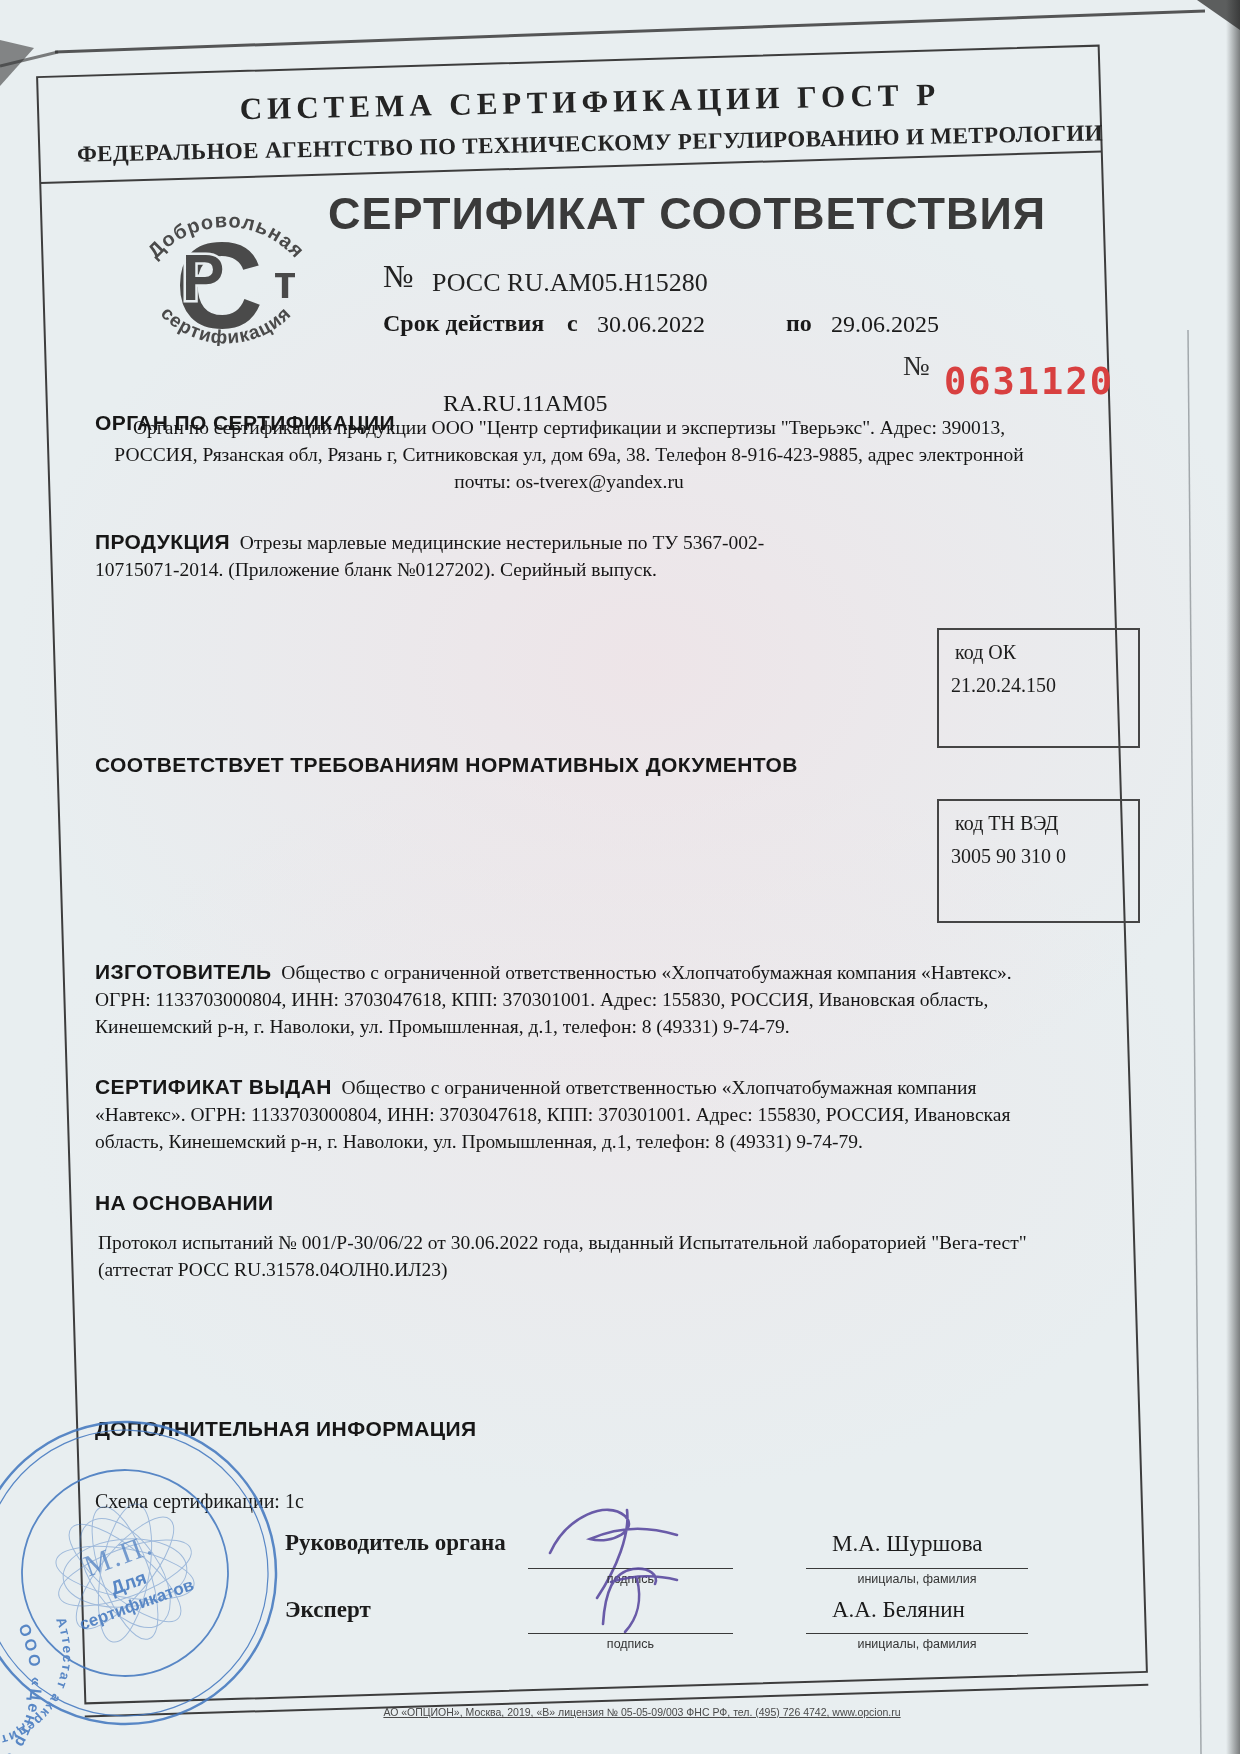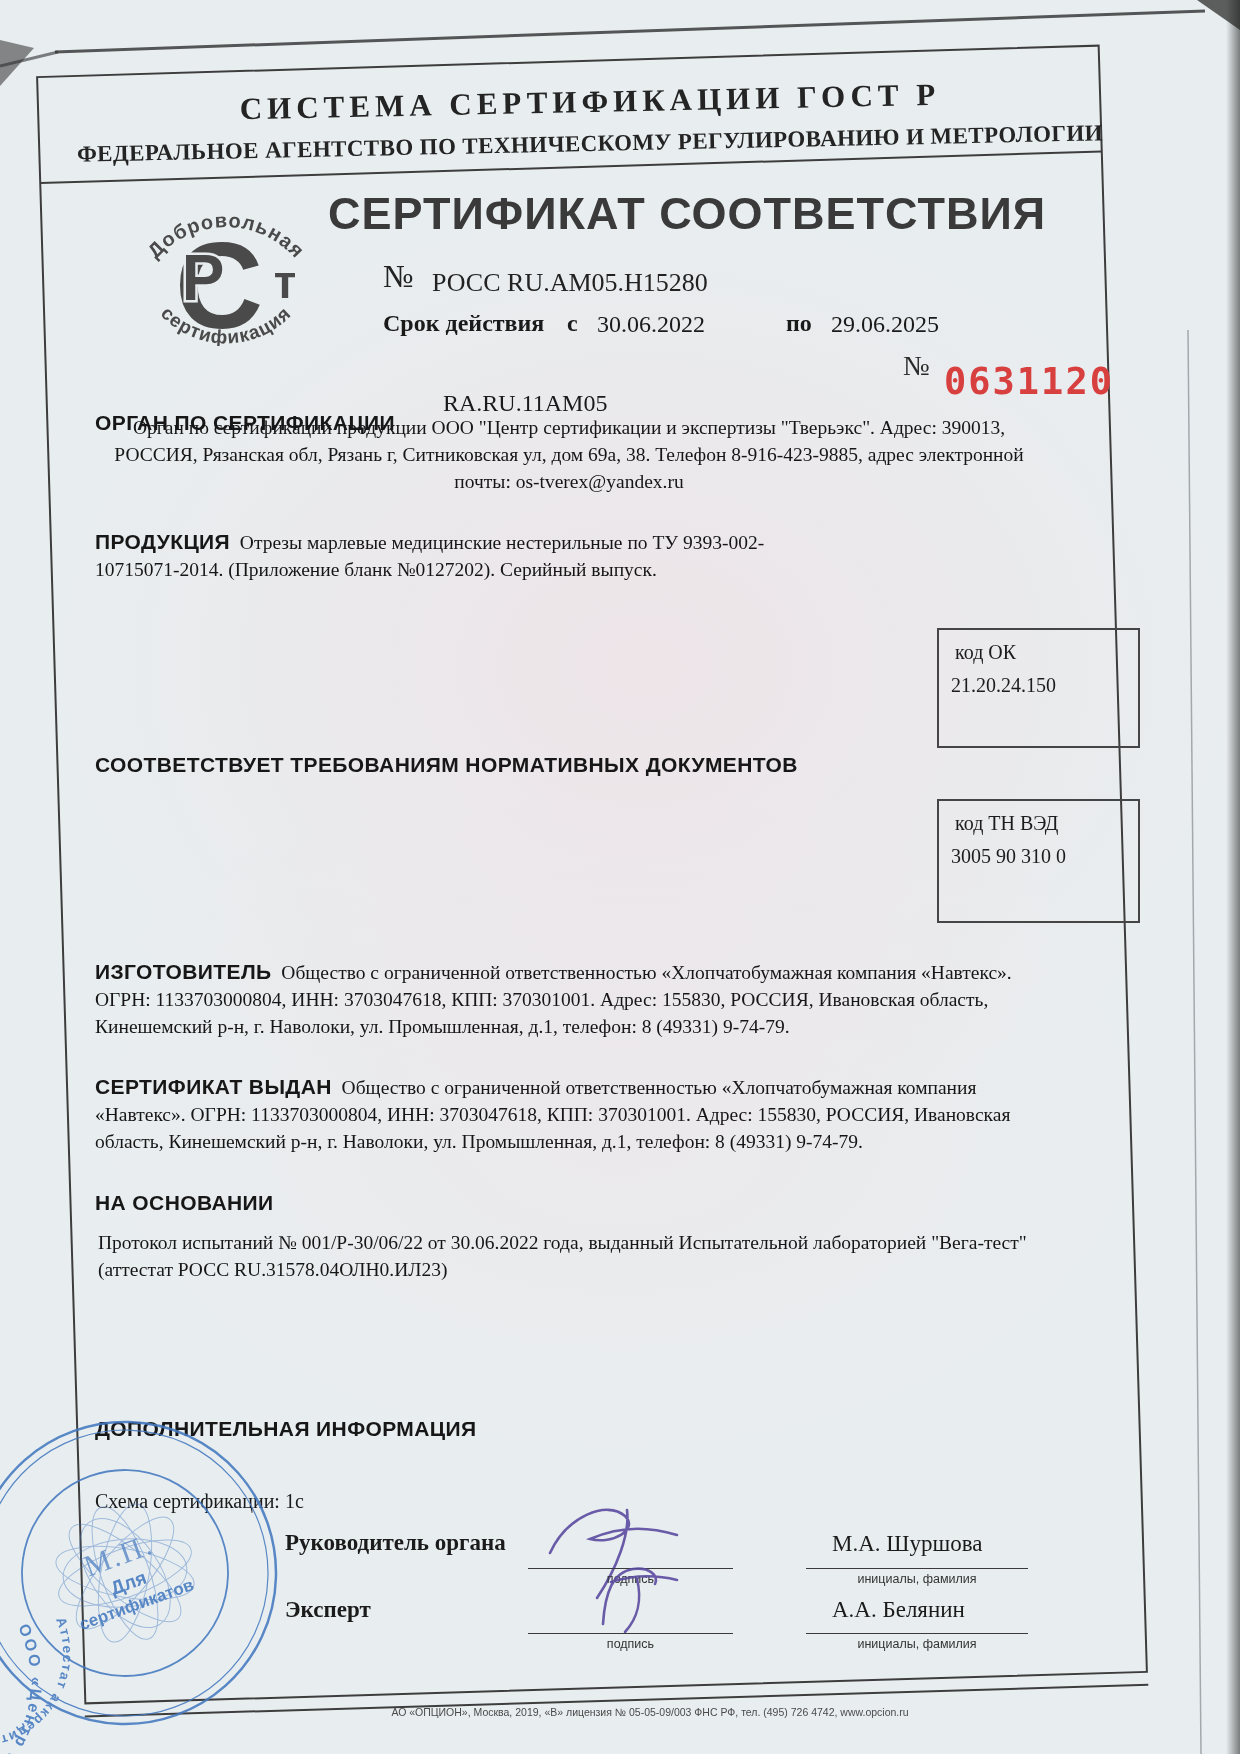--- a/index.html
+++ b/index.html
@@ -72,22 +72,22 @@
   .r1-nline{left:806px;top:1568px;width:222px;}
   .r1-ncap{left:806px;top:1572px;width:222px;}
   .r2-role{left:285px;top:1597px;}
   .r2-line{left:528px;top:1633px;width:205px;}
   .r2-cap{left:528px;top:1637px;width:205px;}
   .r2-name{left:832px;top:1597px;}
   .r2-nline{left:806px;top:1633px;width:222px;}
   .r2-ncap{left:806px;top:1637px;width:222px;}
   
   .disclaimer{left:228px;top:1646px;font-size:28px;letter-spacing:2.5px;color:#1f1f1f;}
-  .imprint{left:320px;top:1706px;width:660px;text-align:center;
-    font-family:"Liberation Sans",sans-serif;font-size:10.5px;color:#4a4a4a;}
+  .imprint{left:312px;top:1706px;width:660px;text-align:center;
+    font-family:"Liberation Sans",sans-serif;font-size:10.5px;color:#4a4a4a;text-decoration:underline;}
   svg text{user-select:none;}
 </style>
 </head>
 <body>
 
 <div class="page">
 
   <svg class="abs" style="left:0;top:0;" width="1240" height="1754" viewBox="0 0 1240 1754">
     <line x1="55" y1="52" x2="1205" y2="11" stroke="#303030" stroke-width="3" opacity="0.8"></line>
     <line x1="0" y1="66" x2="58" y2="52" stroke="#303030" stroke-width="3" opacity="0.6"></line>
@@ -128,21 +128,21 @@
   <div class="abs v-from">30.06.2022</div>
   <div class="abs v-to-label">по</div>
   <div class="abs v-to">29.06.2025</div>
   <div class="abs blank-no-sign">№</div>
   <div class="abs blank-number">0631120</div>
 
   <div class="abs h sec-org-h">ОРГАН ПО СЕРТИФИКАЦИИ</div>
   <div class="abs sec-org-code">RA.RU.11AM05</div>
   <div class="abs body-txt sec-org-txt">Орган по сертификации продукции ООО "Центр сертификации и экспертизы "Тверьэкс". Адрес: 390013, РОССИЯ, Рязанская обл, Рязань г, Ситниковская ул, дом 69а, 38. Телефон 8-916-423-9885, адрес электронной почты: os-tverex@yandex.ru</div>
 
-  <p class="abs sec-prod body-txt" style="margin:0;"><span class="h">ПРОДУКЦИЯ</span>&nbsp; <span>Отрезы марлевые медицинские нестерильные по ТУ 9393-002-10715071-2014. (Приложение бланк №0127202). Серийный выпуск.</span></p>
+  <p class="abs sec-prod body-txt" style="margin:0;"><span class="h">ПРОДУКЦИЯ</span>&nbsp; <span>Отрезы марлевые медицинские нестерильные по ТУ 5367-002-10715071-2014. (Приложение бланк №0127202). Серийный выпуск.</span></p>
   <div class="abs code-box box-ok">
     <div class="box-label">код ОК</div>
     <div class="box-value">21.20.24.150</div>
   </div>
 
   <div class="abs h sec-comp-h">СООТВЕТСТВУЕТ ТРЕБОВАНИЯМ НОРМАТИВНЫХ ДОКУМЕНТОВ</div>
   <div class="abs code-box box-tnved">
     <div class="box-label">код ТН ВЭД</div>
     <div class="box-value">3005 90 310 0</div>
   </div>

